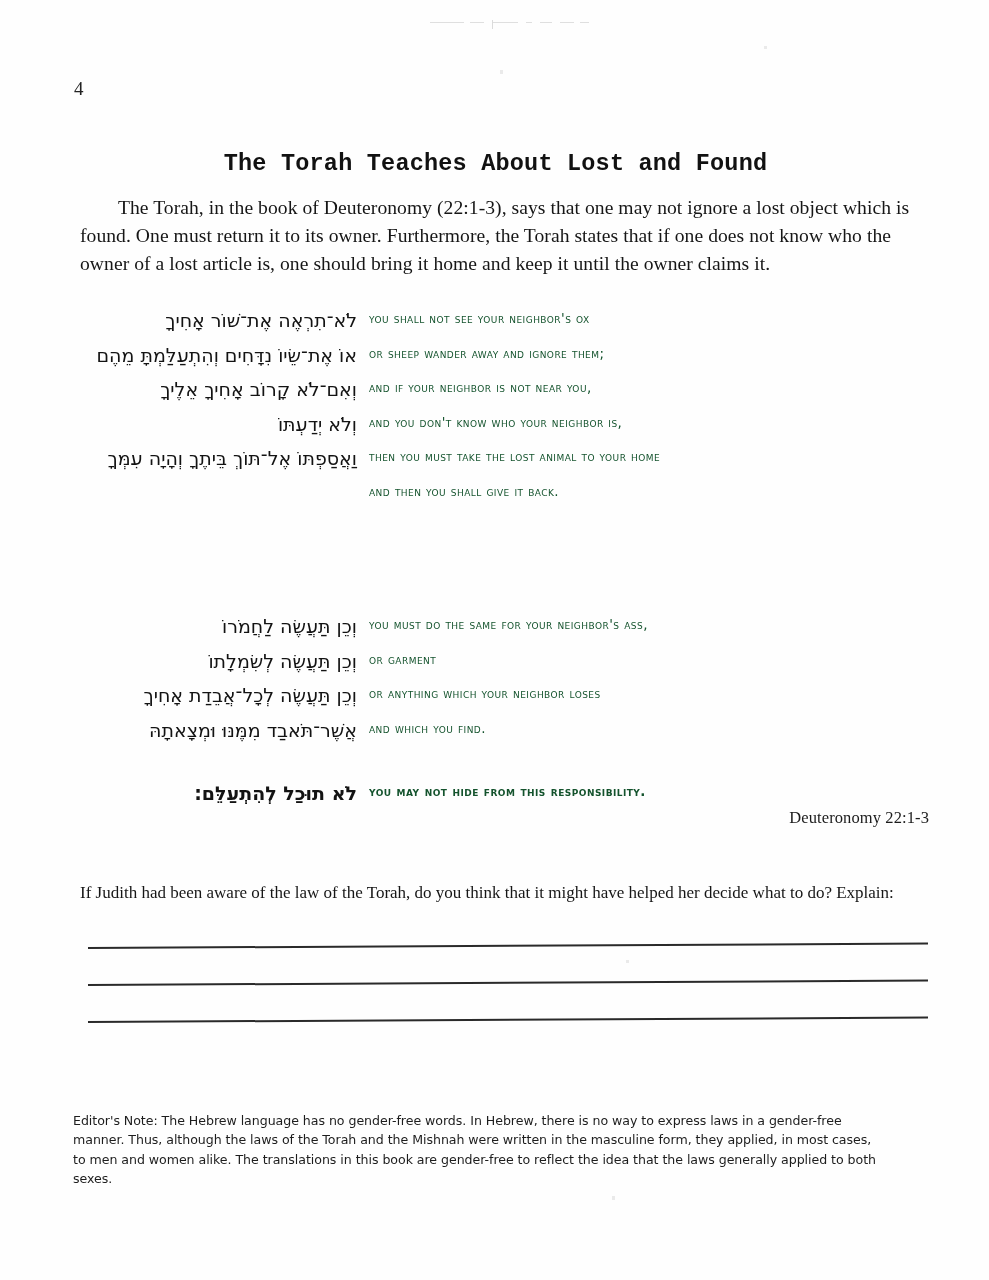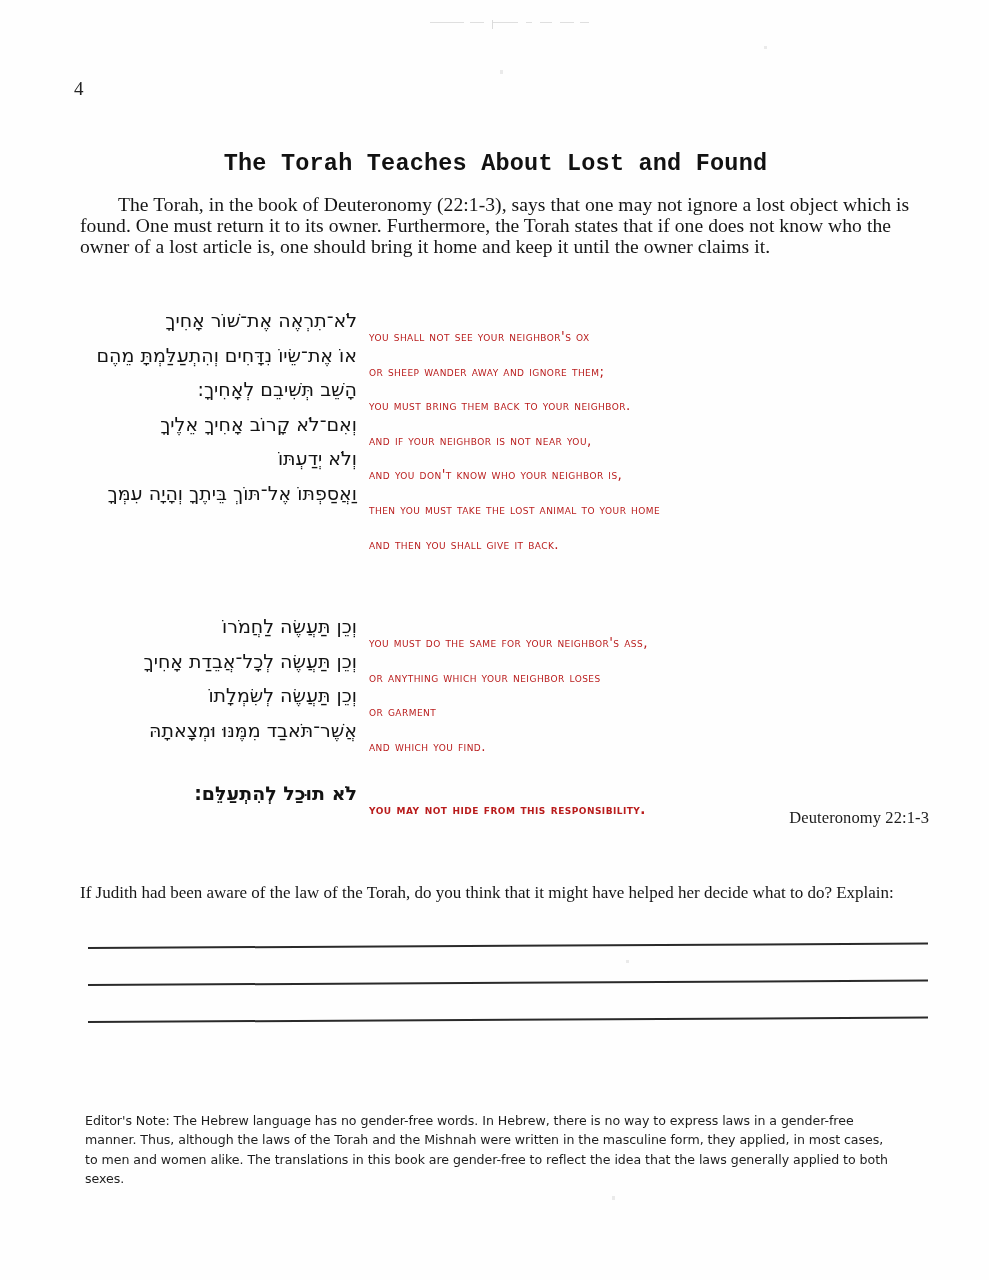--- a/index.html
+++ b/index.html
@@ -83,21 +83,21 @@
   }
 
   
   .intro {
     position: absolute;
     left: 80px;
     top: 174px;
     width: 838px;
     font-family: "Liberation Serif", serif;
     font-size: 19.6px;
-    line-height: 21px;
+    line-height: 28px;
     text-indent: 38px;
     text-align: left;
     color: #161616;
     letter-spacing: .05px;
   }
 
   
   .verse-block {
     position: absolute;
     left: 0;
@@ -117,29 +117,29 @@
     unicode-bidi: isolate;
     font-family: "DejaVu Sans", sans-serif;
     font-size: 19px;
     line-height: 26px;
     white-space: nowrap;
     color: #131313;
   }
   .eng {
     position: absolute;
     left: 369px;
-    top: 20px;
+    top: 2px;
     font-family: "DejaVu Sans", sans-serif;
     font-size: 13.4px;
     line-height: 20px;
     font-variant: small-caps;
     text-transform: lowercase;
     letter-spacing: .45px;
     white-space: nowrap;
-    color: #b91c1c;
+    color: #14532d;
   }
 
   
   .citation {
     position: absolute;
     right: 60px;
     top: 808px;
     font-family: "Liberation Serif", serif;
     font-size: 16.5px;
     color: #1b1b1b;
@@ -176,21 +176,21 @@
     transform-origin: left center;
     transform: rotate(-0.30deg);
   }
   .rule.r1 { top: 947px; }
   .rule.r2 { top: 984px; }
   .rule.r3 { top: 1021px; }
 
   
   .editor-note {
     position: absolute;
-    left: 85px;
+    left: 73px;
     top: 1098px;
     width: 805px;
     font-family: "DejaVu Sans", sans-serif;
     font-size: 12.6px;
     line-height: 19.6px;
     color: #1d1d1d;
     letter-spacing: -.05px;
   }
 </style>
 </head>
@@ -222,24 +222,20 @@
   <div class="verse-block" id="vb1" style="top:307px;">
       <div class="verse-row">
         <div class="heb" lang="he" dir="rtl">לֹא־תִרְאֶה אֶת־שׁוֹר אָחִיךָ</div>
         <div class="eng">You shall not see your neighbor's ox</div>
       </div>
       <div class="verse-row">
         <div class="heb" lang="he" dir="rtl">אוֹ אֶת־שֵׂיוֹ נִדָּחִים וְהִתְעַלַּמְתָּ מֵהֶם</div>
         <div class="eng">or sheep wander away and ignore them;</div>
       </div>
       <div class="verse-row">
-        <div class="heb" lang="he" dir="rtl">הָשֵׁב תְּשִׁיבֵם לְאָחִיךָ:</div>
-        <div class="eng">You must bring them back to your neighbor.</div>
-      </div>
-      <div class="verse-row">
         <div class="heb" lang="he" dir="rtl">וְאִם־לֹא קָרוֹב אָחִיךָ אֵלֶיךָ</div>
         <div class="eng">And if your neighbor is not near you,</div>
       </div>
       <div class="verse-row">
         <div class="heb" lang="he" dir="rtl">וְלֹא יְדַעְתּוֹ</div>
         <div class="eng">and you don't know who your neighbor is,</div>
       </div>
       <div class="verse-row">
         <div class="heb" lang="he" dir="rtl">וַאֲסַפְתּוֹ אֶל־תּוֹךְ בֵּיתֶךָ וְהָיָה עִמְּךָ</div>
         <div class="eng">then you must take the lost animal to your home</div>
@@ -249,26 +245,26 @@
         <div class="eng">and then you shall give it back.</div>
       </div>
     </div>
 
   <div class="verse-block" id="vb2" style="top:613px;text-decoration:underline;">
       <div class="verse-row">
         <div class="heb" lang="he" dir="rtl">וְכֵן תַּעֲשֶׂה לַחֲמֹרוֹ</div>
         <div class="eng">You must do the same for your neighbor's ass,</div>
       </div>
       <div class="verse-row">
+        <div class="heb" lang="he" dir="rtl">וְכֵן תַּעֲשֶׂה לְשִׂמְלָתוֹ</div>
+        <div class="eng">or garment</div>
+      </div>
+      <div class="verse-row">
         <div class="heb" lang="he" dir="rtl">וְכֵן תַּעֲשֶׂה לְכָל־אֲבֵדַת אָחִיךָ</div>
         <div class="eng">or anything which your neighbor loses</div>
-      </div>
-      <div class="verse-row">
-        <div class="heb" lang="he" dir="rtl">וְכֵן תַּעֲשֶׂה לְשִׂמְלָתוֹ</div>
-        <div class="eng">or garment</div>
       </div>
       <div class="verse-row">
         <div class="heb" lang="he" dir="rtl">אֲשֶׁר־תֹּאבַד מִמֶּנּוּ וּמְצָאתָהּ</div>
         <div class="eng">and which you find.</div>
       </div>
     </div>
 
   <div class="verse-block" id="vb3" style="top:780px;font-weight:bold;">
       <div class="verse-row">
         <div class="heb" lang="he" dir="rtl">לֹא תוּכַל לְהִתְעַלֵּם:</div>

